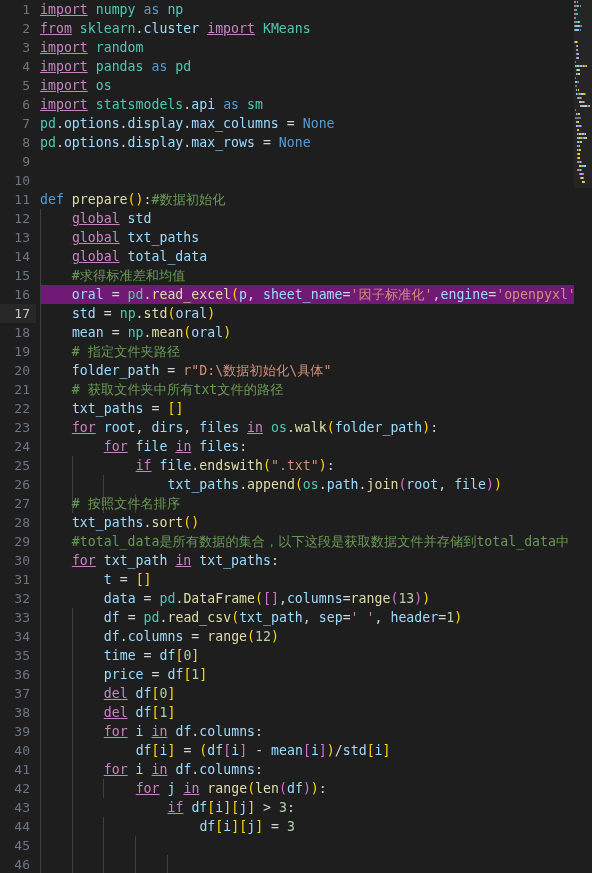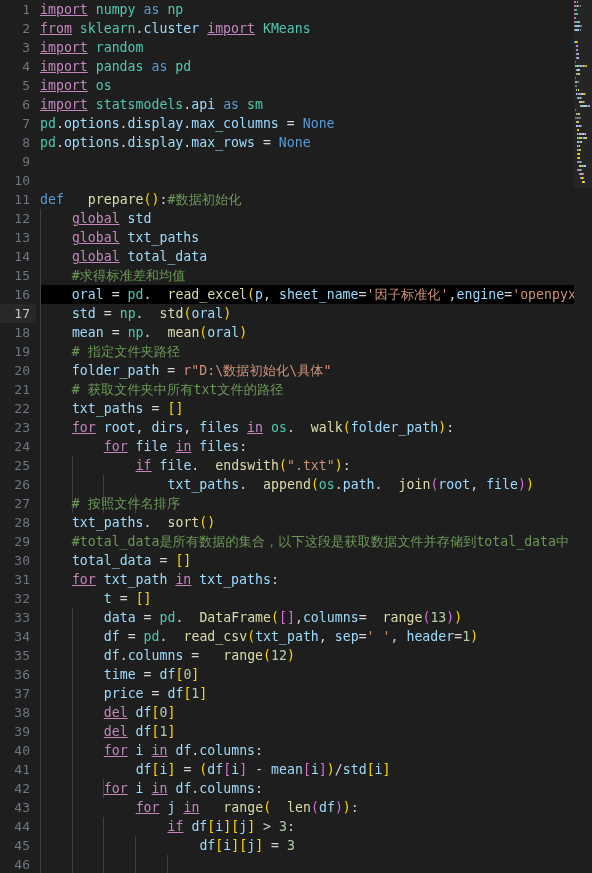--- a/index.html
+++ b/index.html
@@ -62,21 +62,21 @@
     position: relative;
     height: 19px;
     line-height: 19px;
     font-size: 13.2px;
     white-space: pre;
     color: #d4d4d4;
     font-family: "DejaVu Sans Mono", "Liberation Mono", monospace;
     letter-spacing: 0.02px;
   }
   .code-line.active-line {
-    background: #000000;
+    background: #701a75;
   }
   .code-line .txt { position: relative; z-index: 2; }
 
   
   #guides {
     position: absolute;
     top: 0; left: 0;
     width: 100%;
     height: 100%;
     pointer-events: none;
@@ -112,21 +112,21 @@
     position: absolute;
     left: 0; top: 0;
     width: 18px;
     height: 188px;
     background: rgba(255,255,255,0.035);
   }
 
   
   .kw      { color: #c586c0; text-decoration: underline; }   
   .kw2     { color: #569cd6; }   
-  .fn      { color: #dcdcaa; margin-left: 16px; }   
+  .fn      { color: #dcdcaa; }   
   .var     { color: #9cdcfe; }   
   .mod     { color: #4ec9b0; }   
   .str     { color: #ce9178; }   
   .num     { color: #b5cea8; }   
   .cmt     { color: #6a9955; }   
   .op      { color: #d4d4d4; }   
   .b1      { color: #ffd700; }   
   .b2      { color: #da70d6; }   
   .cn      { font-family: "DejaVu Sans", "Liberation Sans", sans-serif; }
 </style>
@@ -272,21 +272,20 @@
         <div class="code-line"><span class="txt">    <span class="var">folder_path</span><span class="op"> = </span><span class="str">r"D:\<span class="cn">数据初始化</span>\<span class="cn">具体</span>"</span></span></div>
         <div class="code-line"><span class="txt">    <span class="cmt"># <span class="cn">获取文件夹中所有</span>txt<span class="cn">文件的路径</span></span></span></div>
         <div class="code-line"><span class="txt"><span class="op"> </span><span class="op"> </span><span class="op"> </span><span class="op"> </span><span class="var">txt_paths</span><span class="op"> </span><span class="op">=</span><span class="op"> </span><span class="b1">[</span><span class="b1">]</span></span></div>
         <div class="code-line"><span class="txt"><span class="op"> </span><span class="op"> </span><span class="op"> </span><span class="op"> </span><span class="kw">for</span><span class="op"> </span><span class="var">root</span><span class="op">,</span><span class="op"> </span><span class="var">dirs</span><span class="op">,</span><span class="op"> </span><span class="var">files</span><span class="op"> </span><span class="kw">in</span><span class="op"> </span><span class="mod">os</span><span class="op">.</span><span class="fn">walk</span><span class="b1">(</span><span class="var">folder_path</span><span class="b1">)</span><span class="op">:</span></span></div>
         <div class="code-line"><span class="txt"><span class="op"> </span><span class="op"> </span><span class="op"> </span><span class="op"> </span><span class="op"> </span><span class="op"> </span><span class="op"> </span><span class="op"> </span><span class="kw">for</span><span class="op"> </span><span class="var">file</span><span class="op"> </span><span class="kw">in</span><span class="op"> </span><span class="var">files</span><span class="op">:</span></span></div>
         <div class="code-line"><span class="txt"><span class="op"> </span><span class="op"> </span><span class="op"> </span><span class="op"> </span><span class="op"> </span><span class="op"> </span><span class="op"> </span><span class="op"> </span><span class="op"> </span><span class="op"> </span><span class="op"> </span><span class="op"> </span><span class="kw">if</span><span class="op"> </span><span class="var">file</span><span class="op">.</span><span class="fn">endswith</span><span class="b1">(</span><span class="str">".txt"</span><span class="b1">)</span><span class="op">:</span></span></div>
         <div class="code-line"><span class="txt"><span class="op"> </span><span class="op"> </span><span class="op"> </span><span class="op"> </span><span class="op"> </span><span class="op"> </span><span class="op"> </span><span class="op"> </span><span class="op"> </span><span class="op"> </span><span class="op"> </span><span class="op"> </span><span class="op"> </span><span class="op"> </span><span class="op"> </span><span class="op"> </span><span class="var">txt_paths</span><span class="op">.</span><span class="fn">append</span><span class="b1">(</span><span class="mod">os</span><span class="op">.</span><span class="var">path</span><span class="op">.</span><span class="fn">join</span><span class="b2">(</span><span class="var">root</span><span class="op">,</span><span class="op"> </span><span class="var">file</span><span class="b2">)</span><span class="b1">)</span></span></div>
         <div class="code-line"><span class="txt">    <span class="cmt"># <span class="cn">按照文件名排序</span></span></span></div>
         <div class="code-line"><span class="txt"><span class="op"> </span><span class="op"> </span><span class="op"> </span><span class="op"> </span><span class="var">txt_paths</span><span class="op">.</span><span class="fn">sort</span><span class="b1">(</span><span class="b1">)</span></span></div>
         <div class="code-line"><span class="txt">    <span class="cmt">#total_data<span class="cn">是所有数据的集合，以下这段是获取数据文件并存储到</span>total_data<span class="cn">中</span></span></span></div>
-        <div class="code-line"><span class="txt"><span class="op"> </span><span class="op"> </span><span class="op"> </span><span class="op"> </span><span class="var">total_data</span><span class="op"> </span><span class="op">=</span><span class="op"> </span><span class="b1">[</span><span class="b1">]</span></span></div>
         <div class="code-line"><span class="txt"><span class="op"> </span><span class="op"> </span><span class="op"> </span><span class="op"> </span><span class="kw">for</span><span class="op"> </span><span class="var">txt_path</span><span class="op"> </span><span class="kw">in</span><span class="op"> </span><span class="var">txt_paths</span><span class="op">:</span></span></div>
         <div class="code-line"><span class="txt"><span class="op"> </span><span class="op"> </span><span class="op"> </span><span class="op"> </span><span class="op"> </span><span class="op"> </span><span class="op"> </span><span class="op"> </span><span class="var">t</span><span class="op"> </span><span class="op">=</span><span class="op"> </span><span class="b1">[</span><span class="b1">]</span></span></div>
         <div class="code-line"><span class="txt"><span class="op"> </span><span class="op"> </span><span class="op"> </span><span class="op"> </span><span class="op"> </span><span class="op"> </span><span class="op"> </span><span class="op"> </span><span class="var">data</span><span class="op"> </span><span class="op">=</span><span class="op"> </span><span class="mod">pd</span><span class="op">.</span><span class="fn">DataFrame</span><span class="b1">(</span><span class="b2">[</span><span class="b2">]</span><span class="op">,</span><span class="var">columns</span><span class="op">=</span><span class="fn">range</span><span class="b2">(</span><span class="num">13</span><span class="b2">)</span><span class="b1">)</span></span></div>
         <div class="code-line"><span class="txt"><span class="op"> </span><span class="op"> </span><span class="op"> </span><span class="op"> </span><span class="op"> </span><span class="op"> </span><span class="op"> </span><span class="op"> </span><span class="var">df</span><span class="op"> </span><span class="op">=</span><span class="op"> </span><span class="mod">pd</span><span class="op">.</span><span class="fn">read_csv</span><span class="b1">(</span><span class="var">txt_path</span><span class="op">,</span><span class="op"> </span><span class="var">sep</span><span class="op">=</span><span class="str">' '</span><span class="op">,</span><span class="op"> </span><span class="var">header</span><span class="op">=</span><span class="num">1</span><span class="b1">)</span></span></div>
         <div class="code-line"><span class="txt"><span class="op"> </span><span class="op"> </span><span class="op"> </span><span class="op"> </span><span class="op"> </span><span class="op"> </span><span class="op"> </span><span class="op"> </span><span class="var">df</span><span class="op">.</span><span class="var">columns</span><span class="op"> </span><span class="op">=</span><span class="op"> </span><span class="fn">range</span><span class="b1">(</span><span class="num">12</span><span class="b1">)</span></span></div>
         <div class="code-line"><span class="txt"><span class="op"> </span><span class="op"> </span><span class="op"> </span><span class="op"> </span><span class="op"> </span><span class="op"> </span><span class="op"> </span><span class="op"> </span><span class="var">time</span><span class="op"> </span><span class="op">=</span><span class="op"> </span><span class="var">df</span><span class="b1">[</span><span class="num">0</span><span class="b1">]</span></span></div>
         <div class="code-line"><span class="txt"><span class="op"> </span><span class="op"> </span><span class="op"> </span><span class="op"> </span><span class="op"> </span><span class="op"> </span><span class="op"> </span><span class="op"> </span><span class="var">price</span><span class="op"> </span><span class="op">=</span><span class="op"> </span><span class="var">df</span><span class="b1">[</span><span class="num">1</span><span class="b1">]</span></span></div>
         <div class="code-line"><span class="txt"><span class="op"> </span><span class="op"> </span><span class="op"> </span><span class="op"> </span><span class="op"> </span><span class="op"> </span><span class="op"> </span><span class="op"> </span><span class="kw">del</span><span class="op"> </span><span class="var">df</span><span class="b1">[</span><span class="num">0</span><span class="b1">]</span></span></div>
         <div class="code-line"><span class="txt"><span class="op"> </span><span class="op"> </span><span class="op"> </span><span class="op"> </span><span class="op"> </span><span class="op"> </span><span class="op"> </span><span class="op"> </span><span class="kw">del</span><span class="op"> </span><span class="var">df</span><span class="b1">[</span><span class="num">1</span><span class="b1">]</span></span></div>
         <div class="code-line"><span class="txt"><span class="op"> </span><span class="op"> </span><span class="op"> </span><span class="op"> </span><span class="op"> </span><span class="op"> </span><span class="op"> </span><span class="op"> </span><span class="kw">for</span><span class="op"> </span><span class="var">i</span><span class="op"> </span><span class="kw">in</span><span class="op"> </span><span class="var">df</span><span class="op">.</span><span class="var">columns</span><span class="op">:</span></span></div>

